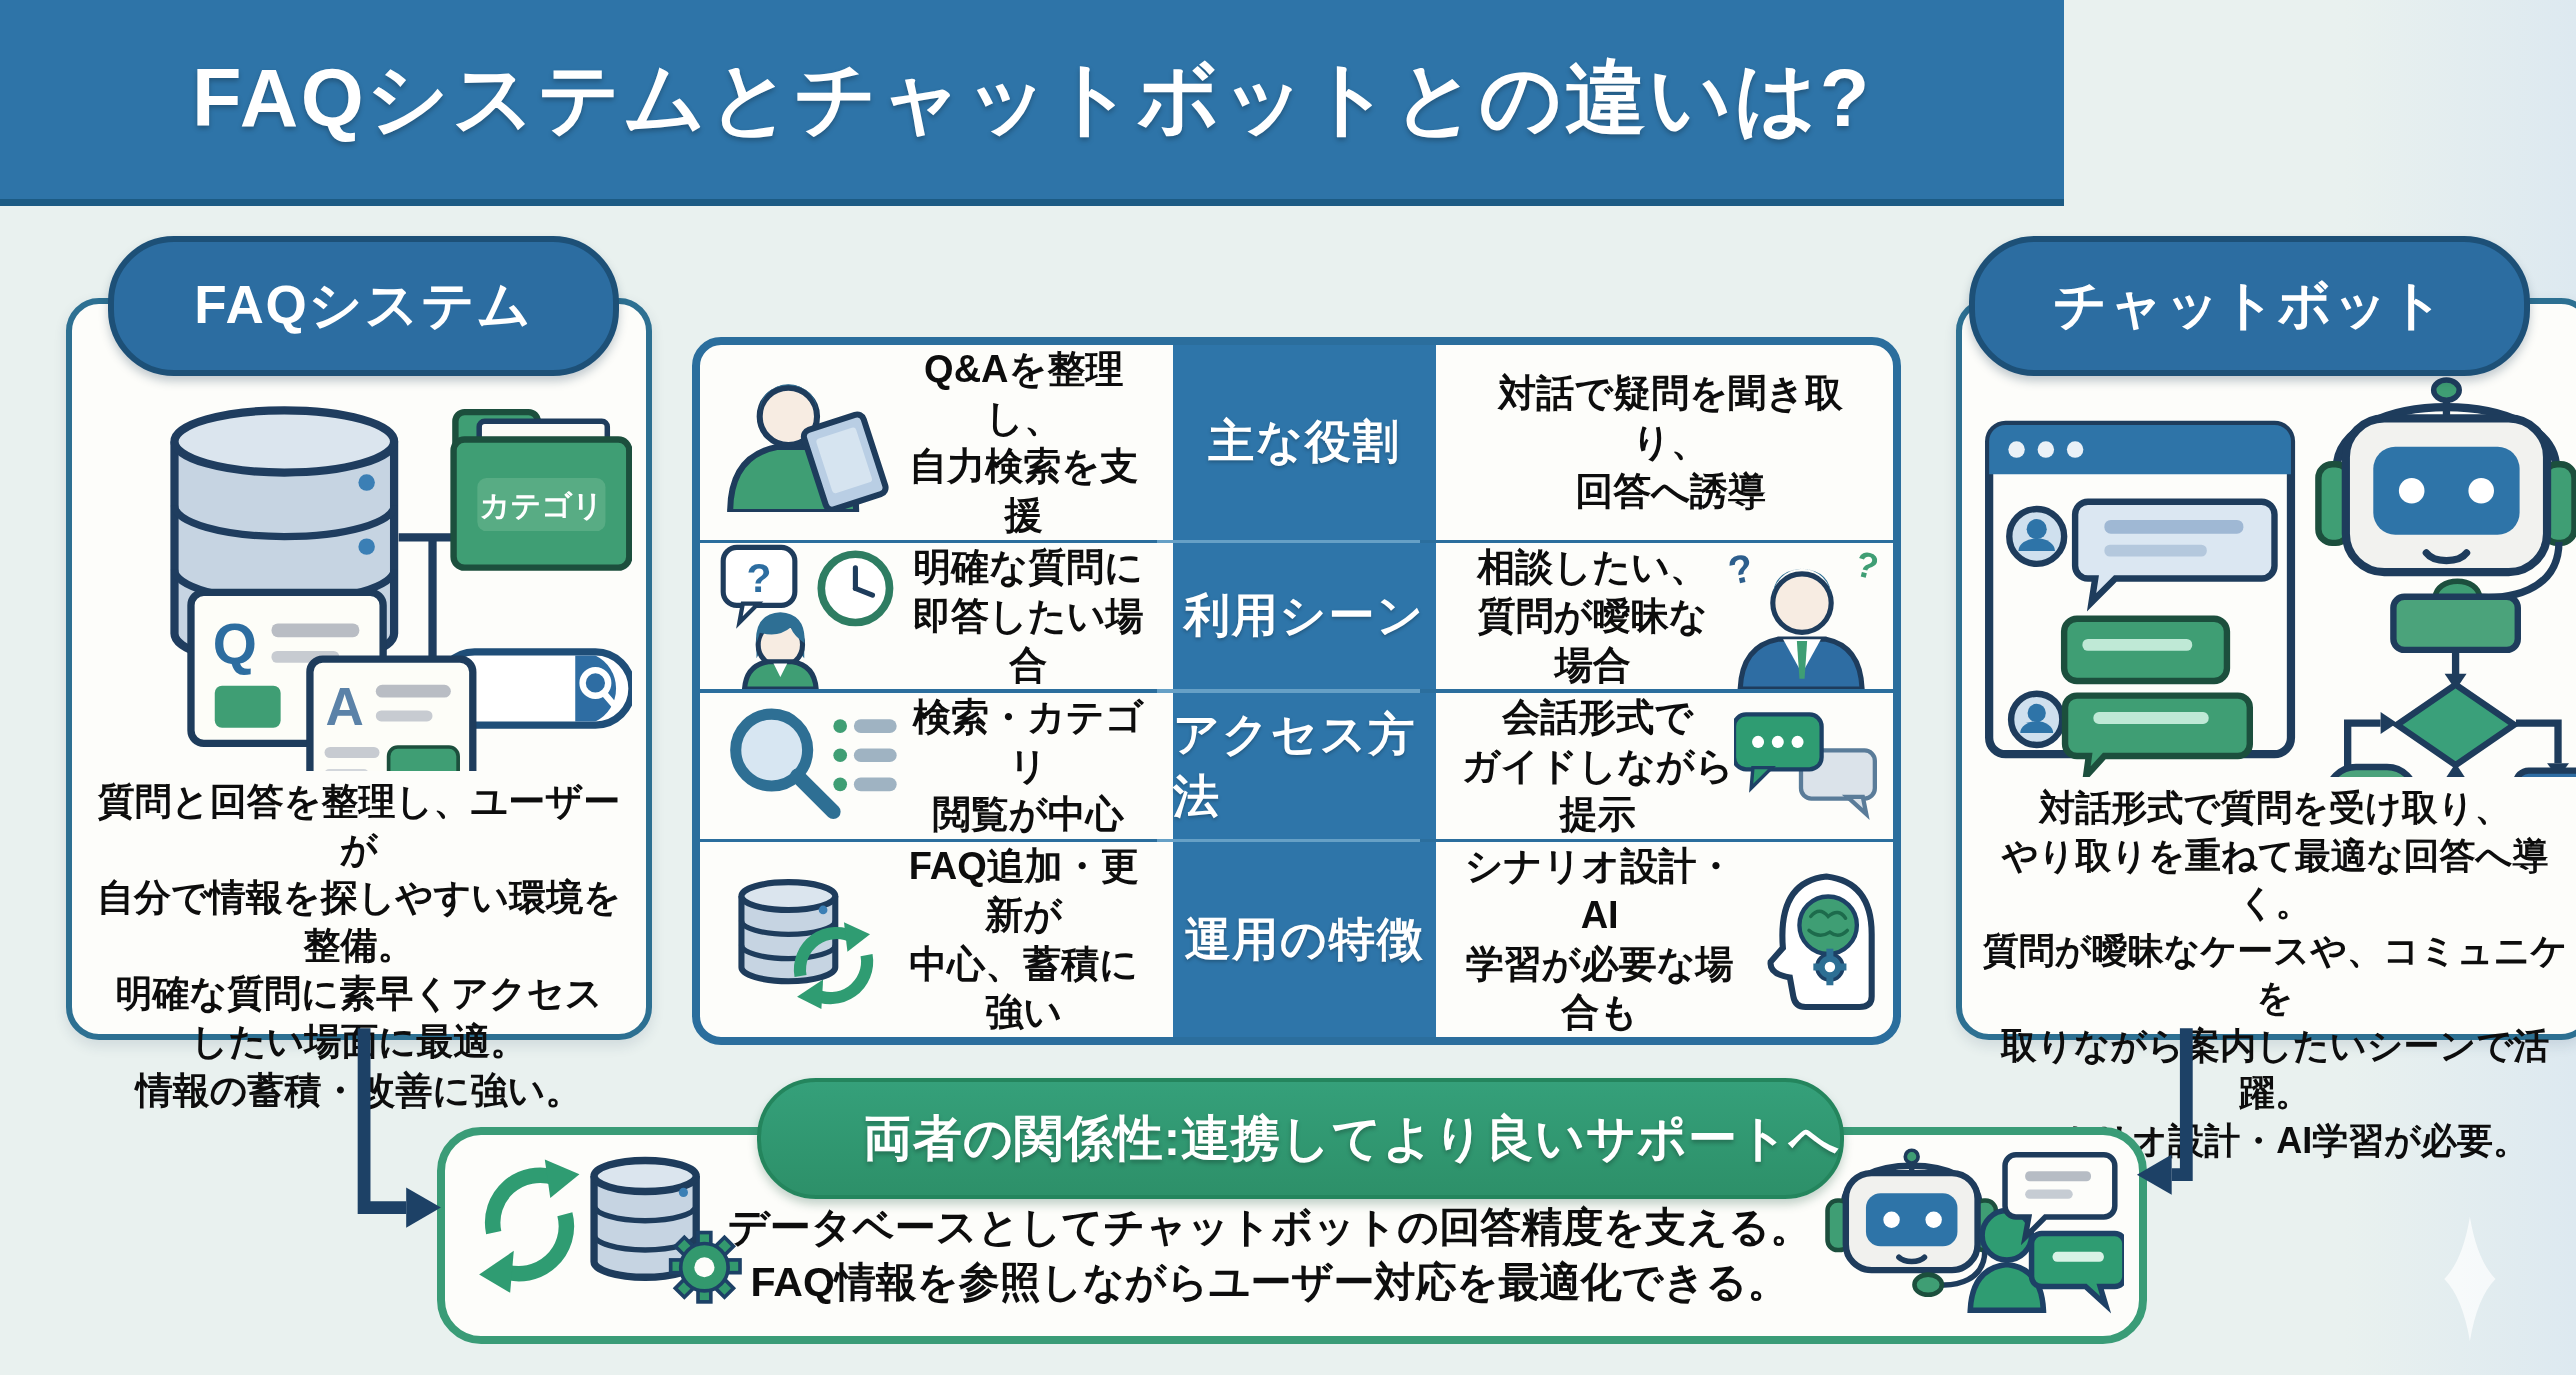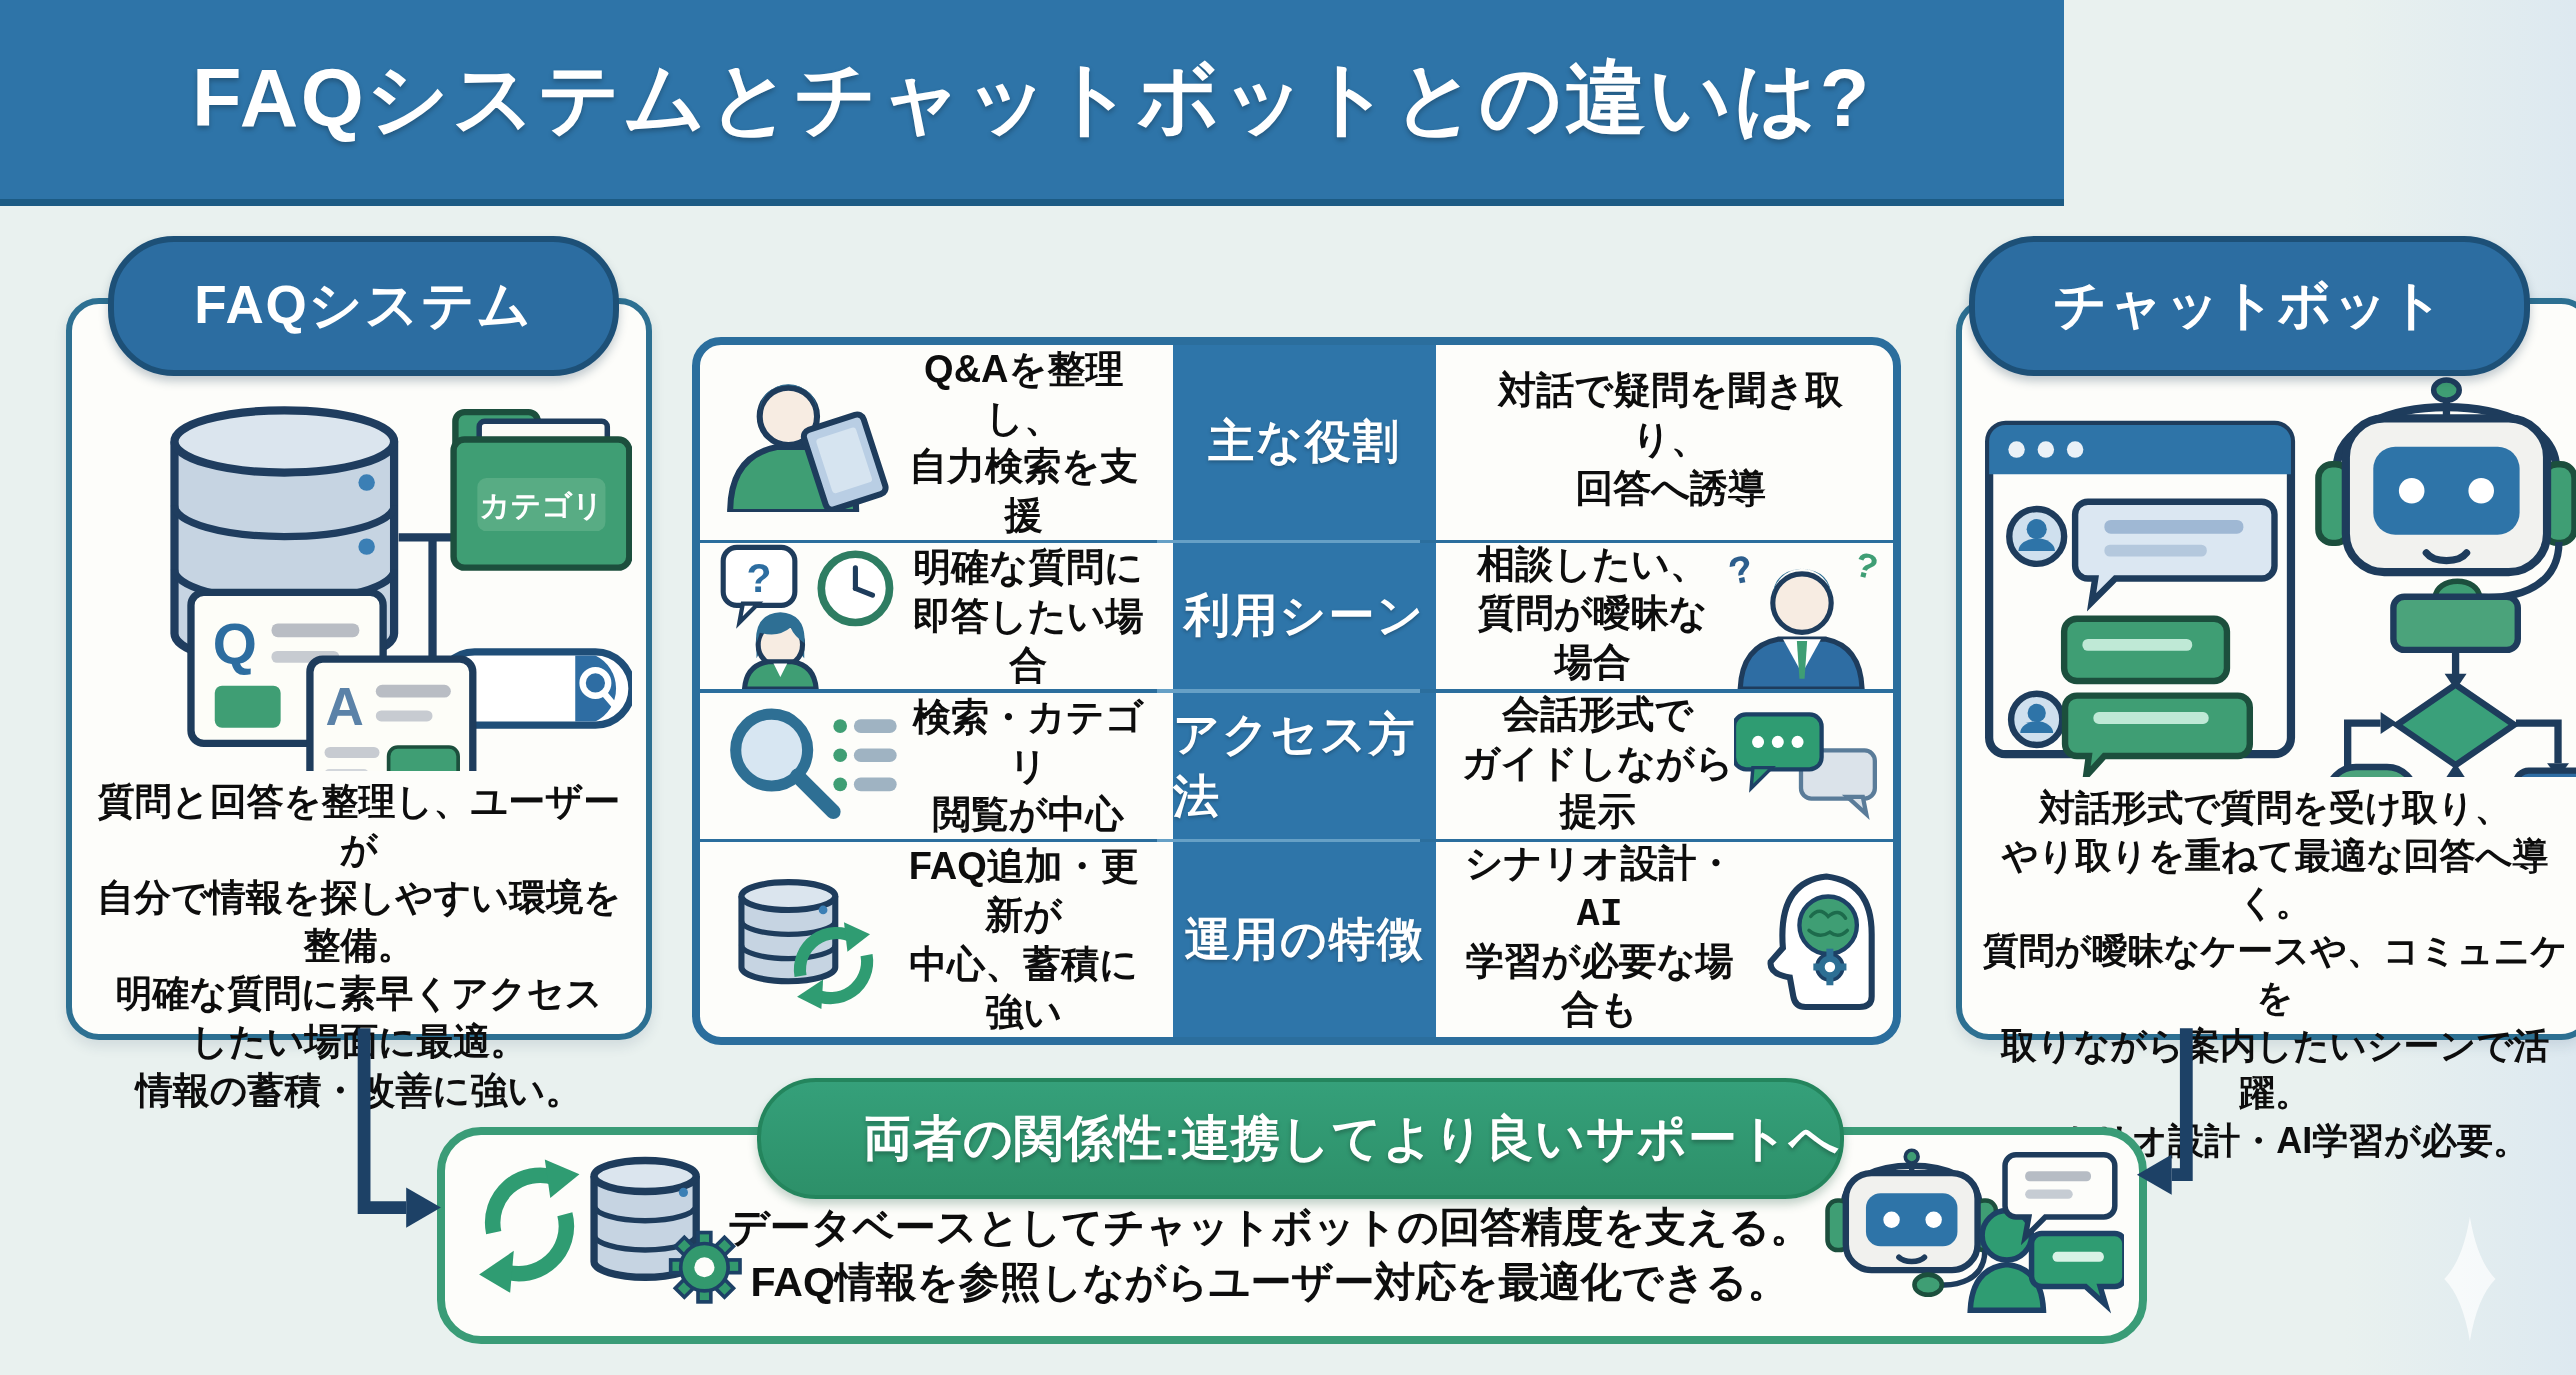--- a/index.html
+++ b/index.html
@@ -45,21 +45,21 @@
   .cmp-row{flex:1;display:grid;grid-template-columns:457px 263px 1fr;gap:16px;}
   .cmp-sep{height:9.1px;display:grid;grid-template-columns:457px 263px 1fr;}
   .cmp-sep .s-side{background:#2b6e9d;}
   .cmp-sep .s-mid{background:#66a0c6;}
   .cell{display:flex;align-items:center;}
   .cell-faq{padding-left:16.5px;}
   .cell-label{background:#2e75a9;justify-content:center;}
   .cell-label span{color:#fff;font-size:46px;font-weight:bold;letter-spacing:1.8px;text-shadow:0 1.8px 3.7px rgba(0,0,0,.25);}
   .cell-text{flex:1;text-align:center;font-size:38px;font-weight:bold;color:#0d0d0d;line-height:1.28;}
   .cell-text span{display:block;}
-  .cell-bot{padding-right:12.8px;padding-left:9.1px;font-family:Liberation Mono, monospace;}
+  .cell-bot{padding-right:12.8px;padding-left:9.1px;}
   .cell-icon{flex:0 0 auto;}
   
   .bottom-box{
     left:437px;top:1127px;width:1694px;height:201px;background:#fdfdfa;
     border:8.2px solid #3a9c77;border-radius:44px;z-index:2;
   }
   .bottom-pill{
     left:757px;top:1078px;width:1079px;height:113px;border-radius:59px;
     background:linear-gradient(180deg,#35a07a 0%,#2d9069 100%);
     border:4.6px solid #24855d;z-index:4;display:flex;align-items:center;justify-content:flex-end;

